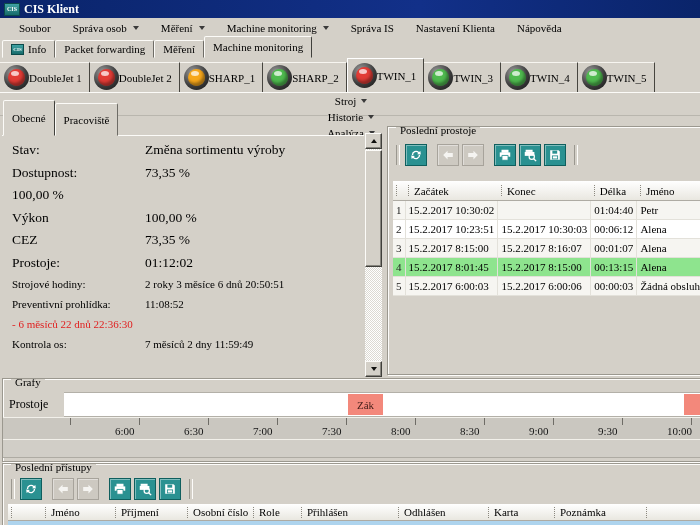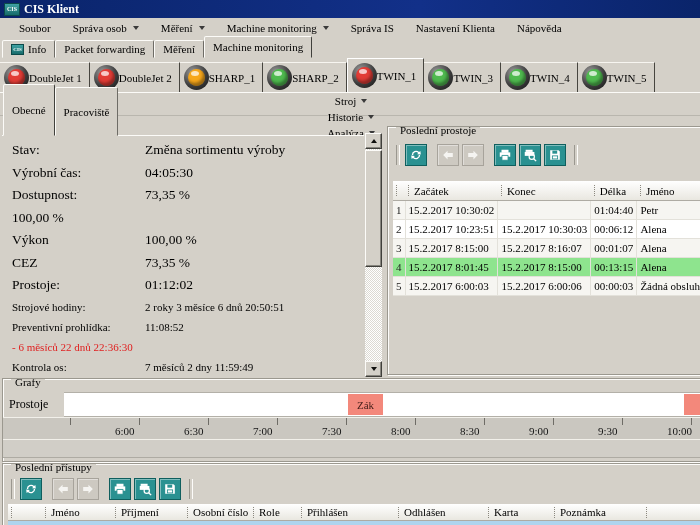--- a/index.html
+++ b/index.html
@@ -35,21 +35,21 @@
     box-shadow:inset -2px -3px 3px rgba(0,0,0,.38);}
   .light-gloss{position:absolute;left:3px;top:2px;width:8px;height:5px;border-radius:50%;
     background:rgba(255,255,255,.72);}
   
   .strojbar{position:absolute;left:0;top:92px;right:0;height:22px;display:flex;align-items:center;
     border-top:1px solid #fcfbf8;border-bottom:1px solid #b9b6ae;padding-left:4px;flex-direction:column;}
   .vgrip{width:3px;height:14px;border-left:2px dotted #98958d;margin:0 6px 0 1px;}
   .tool-item{display:flex;align-items:center;gap:5px;padding:2px 8px 2px 6px;}
   
   .panel-tabs{position:absolute;left:3px;top:117px;height:19px;display:flex;align-items:flex-end;z-index:3;}
-  .panel-tab{height:15px;display:flex;align-items:center;padding:16px 8px;background:#d4d0c8;
+  .panel-tab{height:15px;display:flex;align-items:center;padding:8px 8px;background:#d4d0c8;
     border:1px solid;border-color:#fcfbf8 #6e6c66 transparent #fcfbf8;border-radius:2px 2px 0 0;}
   .panel-tab.active{height:18px;border-right-color:#40403c;}
   .left-panel{position:absolute;left:2px;top:135px;width:362px;height:242px;box-sizing:border-box;
     border-top:1px solid #fcfbf8;background:#d4d0c8;padding:3px 0 0 10px;overflow:hidden;}
   .stat-row{display:flex;align-items:center;}
   .stat-row.large{height:22.5px;font-size:13.5px;}
   .stat-row.small{height:20px;font-size:11px;}
   .stat-label{width:133px;flex:0 0 auto;}
   
   .vscroll{position:absolute;left:365px;top:133px;width:17px;height:244px;
@@ -250,24 +250,20 @@
       <div class="panel-tab">
         <span>Pracoviště</span>
       </div>
     </div>
 
   <div class="left-panel">
     <div>
         <div class="stat-row large">
           <span class="stat-label">Stav:</span>
           <span class="stat-value">Změna sortimentu výroby</span>
-        </div>
-        <div class="stat-row large">
-          <span class="stat-label">Výrobní čas:</span>
-          <span class="stat-value">04:05:30</span>
         </div>
         <div class="stat-row large">
           <span class="stat-label">Dostupnost:</span>
           <span class="stat-value">73,35 %</span>
         </div>
         <div class="stat-row large">
           <span class="stat-value">100,00 %</span>
         </div>
         <div class="stat-row large">
           <span class="stat-label">Výkon</span>

